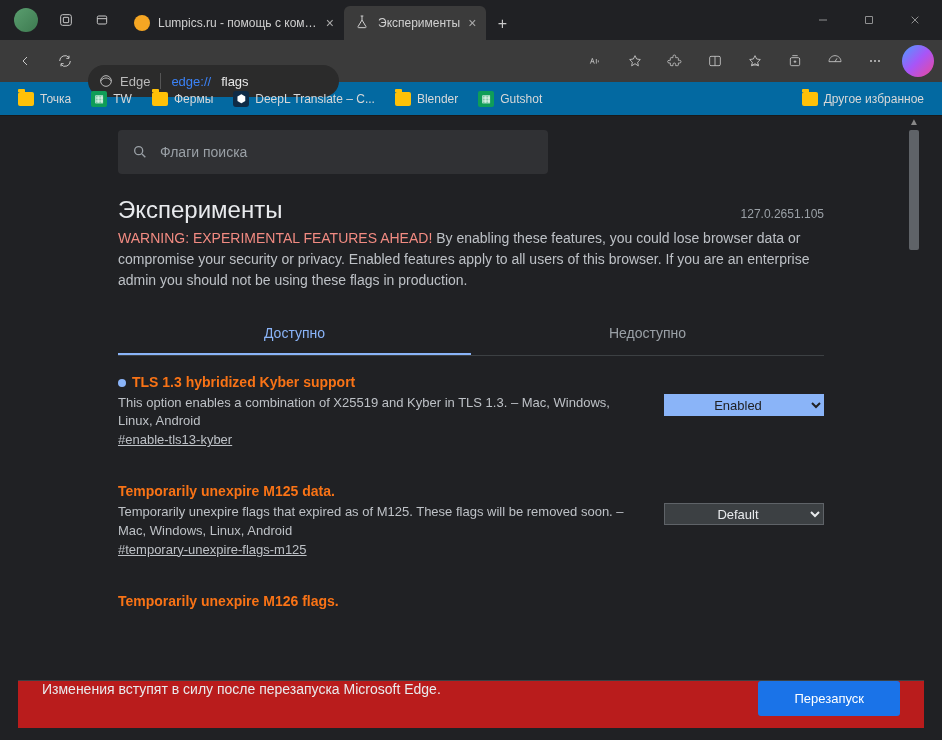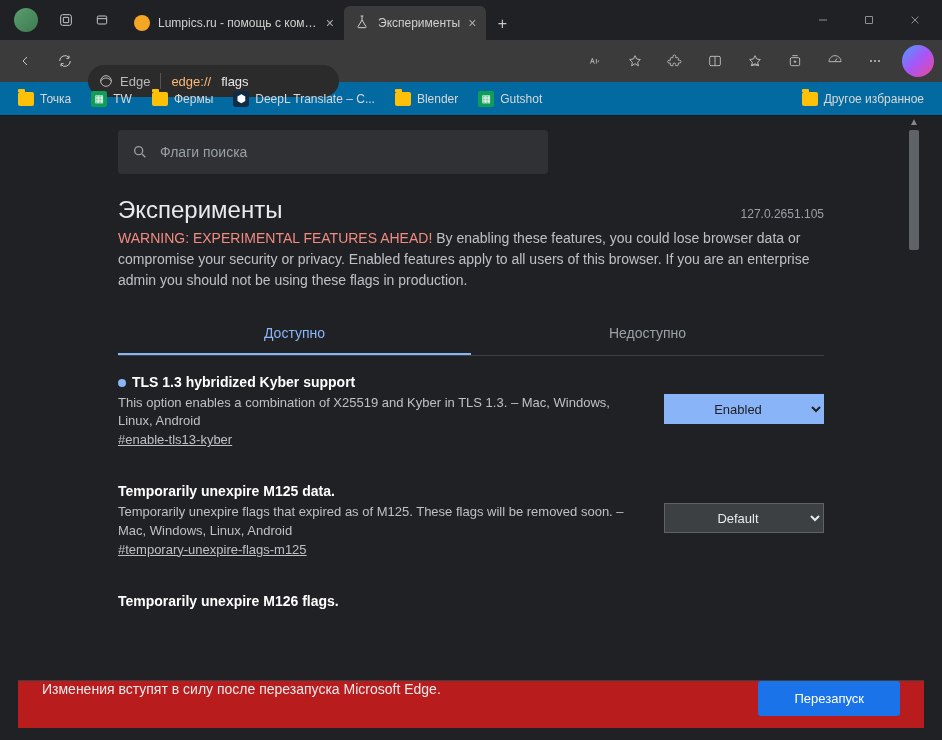--- a/index.html
+++ b/index.html
@@ -19,21 +19,21 @@
 .newtab { width: 32px; height: 32px; display: flex; align-items: center; justify-content: center; color: #c8c8c8; }
 .wincontrols { display: flex; }
 .wincontrols > div { width: 46px; height: 32px; display: flex; align-items: center; justify-content: center; color: #c8c8c8; }
 
 
 .toolbar { height: 42px; background: #3b3b3b; display: flex; align-items: center; padding: 0 8px; gap: 6px; }
 .tbtn { width: 34px; height: 34px; display: flex; align-items: center; justify-content: center; color: #c8c8c8; border-radius: 4px; }
 .addrbar { flex: 1; max-width: 380px; height: 32px; background: #2b2b2b; border-radius: 16px; display: flex; align-items: center; padding: 0 12px; gap: 10px; color: #bbb; font-size: 13px; margin-top: 40px; }
 .addr-secure { display: flex; align-items: center; gap: 6px; margin-left: -2px;}
 .addr-divider { width: 1px; height: 16px; background: #555; }
-.addr-prefix { color: #fdba74; }
+.addr-prefix { color: #3b82f6; }
 .addr-path { color: #e8e8e8; }
 .spacer { flex: 1; }
 .copilot { width: 32px; height: 32px; border-radius: 50%; background: linear-gradient(135deg,#4a9eff,#a855f7,#ec4899); margin-left: 4px; }
 
 
 .bookmarks { height: 34px; background: #0369a1; display: flex; align-items: center; padding: 0 10px; gap: 4px; border-bottom: 1px solid #1a1a1a; }
 .bm { display: flex; align-items: center; gap: 6px; padding: 4px 8px; font-size: 12px; color: #d8d8d8; border-radius: 4px; white-space: nowrap; }
 .bm-folder { width: 16px; height: 14px; background: #ffc107; border-radius: 2px; position: relative; }
 .bm-folder::before { content:''; position:absolute; top:-3px; left:0; width:7px; height:3px; background:#ffc107; border-radius:1px 1px 0 0; }
 .bm-deepl { width:16px; height:16px; background:#0f2b46; border-radius:3px; display:flex; align-items:center; justify-content:center; color:#fff; font-size:10px; font-weight:bold; }
@@ -51,25 +51,25 @@
 .version { font-size: 12px; color: #9aa0a6; }
 .warning { margin-top: 0; font-size: 14px; line-height: 1.5; color: #bdc1c6; }
 .warn-red { color: #f28b82; }
 
 .tabs-row { display: flex; margin-top: 22px; border-bottom: 1px solid #3c4043; }
 .ctab { flex: 1; text-align: center; padding: 12px 0; font-size: 14px; color: #9aa0a6; border-bottom: 2px solid transparent; cursor: pointer; }
 .ctab.active { color: #8ab4f8; border-bottom-color: #8ab4f8; }
 
 .flag { display: flex; padding: 18px 0; gap: 20px; align-items: flex-start; }
 .flag-body { flex: 1; }
-.flag-title { font-size: 14px; font-weight: 600; color: #ffffff; }
+.flag-title { font-size: 14px; font-weight: 600; color: #f97316; }
 .flag-desc { font-size: 13px; color: #bdc1c6; margin-top: 4px; line-height: 1.4; }
 .flag-hash { font-size: 13px; color: #bdc1c6; margin-top: 2px; text-decoration: underline; }
 .flag-dot { width: 8px; height: 8px; border-radius: 50%; background: #8ab4f8; display: inline-block; margin-right: 6px; vertical-align: middle; }
-.flag-select { width: 160px; height: 30px; background: #8ab4f8; color: #202124; border: none; font-size: 13px; text-align: center; text-align-last: center; padding: 0 8px; margin-top: 20px; }
+.flag-select { width: 160px; height: 22px; background: #8ab4f8; color: #202124; border: none; font-size: 13px; text-align: center; text-align-last: center; padding: 0 8px; margin-top: 20px; }
 .flag-select.dark { background: #3c4043; color: #e8eaed; border: 1px solid #5f6368; }
 
 .scrollbar { position: absolute; right: 4px; top: 0; width: 12px; height: 100%; }
 .scroll-up { width:12px; height:12px; color:#888; font-size:10px; text-align:center; }
 .scroll-thumb { position:absolute; top:14px; width:10px; left:1px; height:120px; background:#5f6368; border-radius:2px; }
 
 
 .footer { position: absolute; bottom: 12px; left: 18px; right: 18px; height: 48px; background: #b91c1c; display: flex; align-items: flex-start; padding: 0 24px; justify-content: space-between; border-top: 1px solid #3c4043; }
 .footer-text { font-size: 14px; color: #e8eaed; }
 .restart-btn { background: #1a73e8; color: #fff; border: none; padding: 10px 36px; font-size: 13px; border-radius: 3px; cursor: pointer; }

